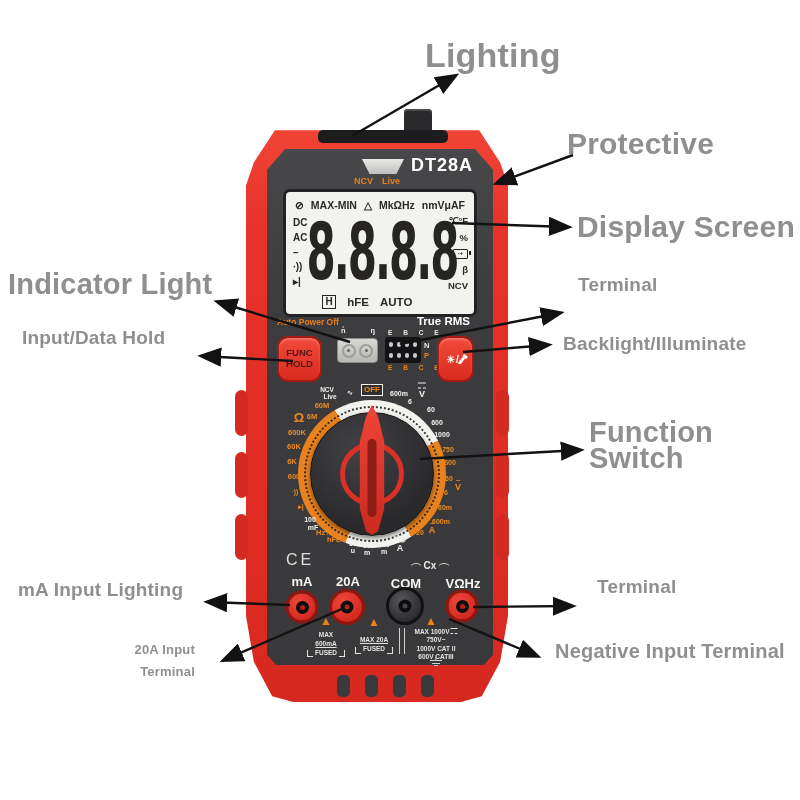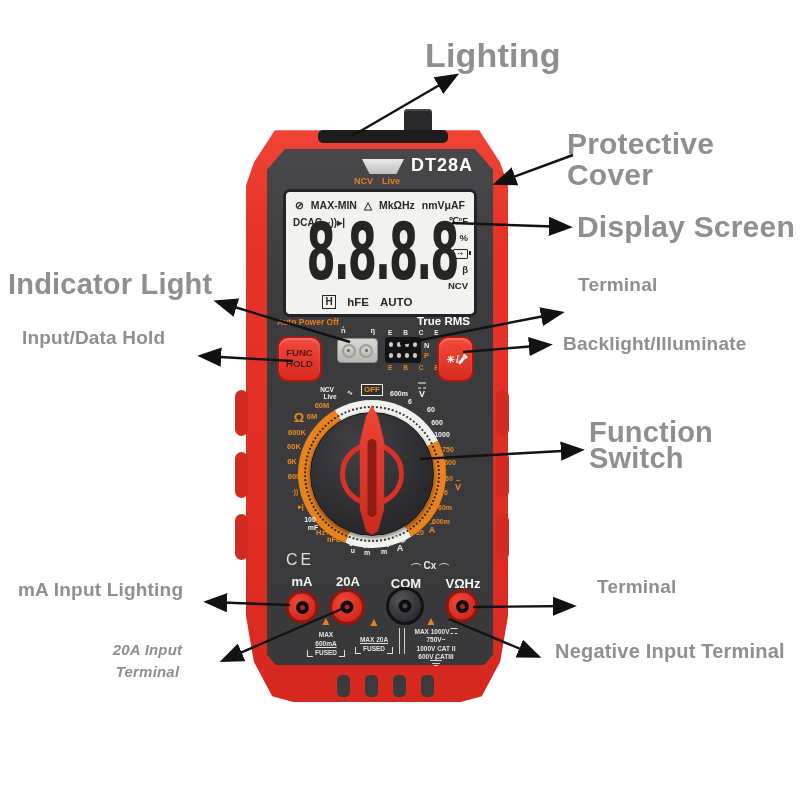--- a/index.html
+++ b/index.html
@@ -33,21 +33,21 @@
             font-size:9px;display:flex;gap:9px}
   .ridge{position:absolute;width:13px;height:22px;background:#3a3a3c;border-radius:5px;z-index:14}
 
   
   .lcd{position:absolute;left:283px;top:189px;width:194px;height:128px;background:#232326;
        border-radius:7px;padding:3px;box-sizing:border-box;z-index:15}
   .lcd-inner{position:relative;width:100%;height:100%;background:#f2f2ee;border-radius:4px;
              color:#292824;font-family:"Liberation Sans",sans-serif}
   .lcd-top{position:absolute;left:9px;top:7px;right:6px;display:flex;gap:7px;align-items:center;
            font-size:10.5px;font-weight:bold}
-  .lcd-left{position:absolute;left:7px;top:25px;bottom:27px;display:flex;flex-direction:row;
+  .lcd-left{position:absolute;left:7px;top:25px;bottom:27px;display:flex;flex-direction:column;
             justify-content:space-between;font-size:10px;font-weight:bold}
   .digits{position:absolute;left:96px;top:60px;transform:translate(-50%,-50%) scale(1,1.85);
           font-family:"DejaVu Sans",sans-serif;font-weight:800;font-size:42px;letter-spacing:-2px;
           color:#262522}
   .lcd-right{position:absolute;right:6px;top:22px;bottom:23px;display:flex;flex-direction:column;
              justify-content:space-between;align-items:flex-end;font-size:9.5px;font-weight:bold}
   .batt{width:13px;height:8px;border:1.5px solid #262522;border-radius:1px;position:relative;
         font-size:6px;line-height:7px;text-align:center;font-weight:bold}
   .batt:after{content:"";position:absolute;right:-4px;top:1.5px;width:2.2px;height:3.5px;background:#262522}
   .lcd-bottom{position:absolute;left:36px;bottom:5px;display:flex;gap:11px;align-items:center;
@@ -170,21 +170,20 @@
       <line x1="293" y1="361" x2="202" y2="356" stroke="#121212" stroke-width="2.4" marker-end="url(#ah)"></line>
       <line x1="290" y1="605" x2="208" y2="602" stroke="#121212" stroke-width="2.4" marker-end="url(#ah)"></line>
       <line x1="344" y1="608" x2="224" y2="660" stroke="#121212" stroke-width="2.4" marker-end="url(#ah)"></line>
     </svg>
   <div id="callouts">
       <div class="callout" style="left: 425px; top: 36px; font-size: 34px;">
         <span>Lighting</span>
       </div>
       <div class="callout" style="left: 567px; top: 128px; font-size: 30px; line-height: 31px;">
         <span>Protective</span>
-        <span>Cover</span>
       </div>
       <div class="callout" style="left: 577px; top: 210px; font-size: 30px;">
         <span>Display Screen</span>
       </div>
       <div class="callout" style="left: 578px; top: 274px; font-size: 19px; line-height: 22px;">
         <span>Terminal</span>
       </div>
       <div class="callout" style="left: 563px; top: 333px; font-size: 19px;">
         <span>Backlight/Illuminate</span>
       </div>
@@ -200,21 +199,21 @@
       </div>
       <div class="callout" style="left: 8px; top: 268px; font-size: 29px;">
         <span>Indicator Light</span>
       </div>
       <div class="callout" style="left: 22px; top: 327px; font-size: 19px;">
         <span>Input/Data Hold</span>
       </div>
       <div class="callout" style="left: 18px; top: 579px; font-size: 19px;">
         <span>mA Input Lighting</span>
       </div>
-      <div class="callout" style="left: 100px; top: 639px; font-size: 15px; line-height: 22px; width: 95px; text-align: center; font-style: italic;">
+      <div class="callout" style="left: 100px; top: 639px; font-size: 13px; line-height: 22px; width: 95px; text-align: right;">
         <span>20A Input</span>
         <span>Terminal</span>
       </div>
     </div>
 
   <div class="top-bump"></div>
   <div class="top-bar"></div>
   <div class="body-red"></div>
   <div class="grip" style="left:235px;top:390px"></div>
   <div class="grip" style="left:235px;top:452px"></div>

